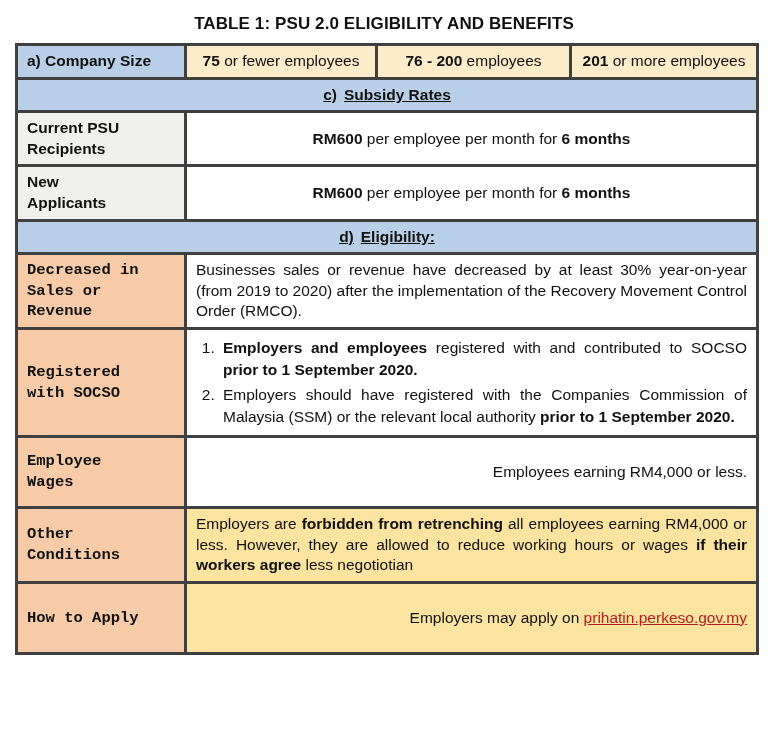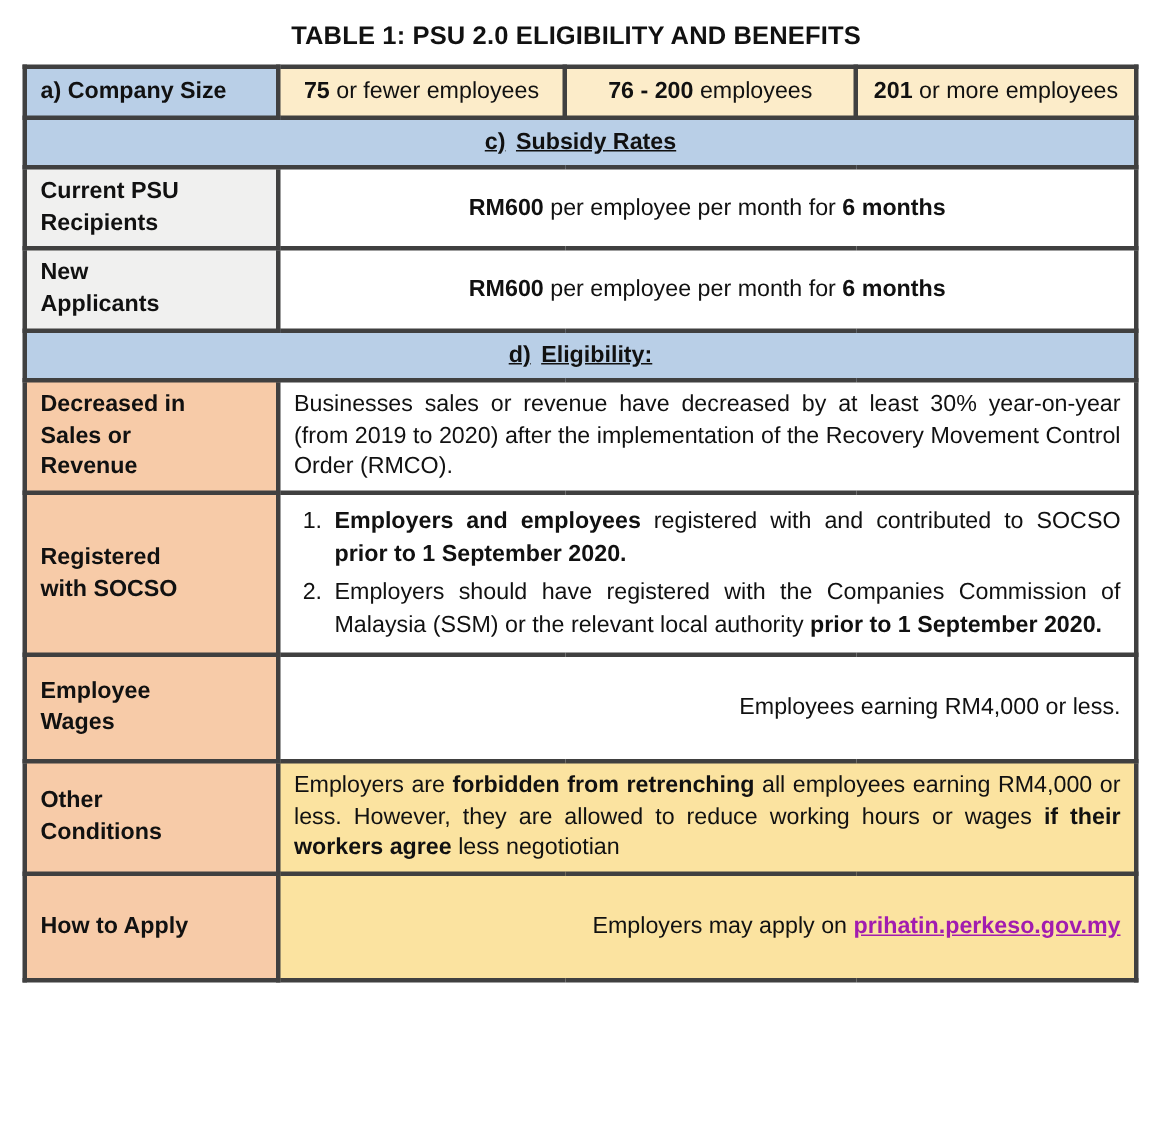--- a/index.html
+++ b/index.html
@@ -49,21 +49,21 @@
   col.c1 { width: 169px; }
   col.c2 { width: 191px; }
   col.c3 { width: 194px; }
   col.c4 { width: 187px; }
 
   
   .bg-blue   { background: #b9cfe7; }
   .bg-cream  { background: #fcecc9; }
   .bg-white  { background: #ffffff; }
   .bg-grey   { background: #f0f0ef; }
-  .bg-peach  { background: #f7cba8; }
+  .bg-peach  { background: #f7cba8; font-family: Liberation Mono, monospace; }
   .bg-yellow { background: #fbe3a0; }
 
   
   .lbl {
     font-weight: bold;
     font-size: 15.5px;
     line-height: 1.35;
   }
   .lbl-left   { text-align: left; }
   .lbl-center { text-align: center; }
@@ -115,22 +115,22 @@
   ol.numlist li {
     margin-bottom: 3px;
     text-align: justify;
     text-justify: inter-word;
     line-height: 1.42;
     padding-left: 4px;
   }
   ol.numlist li:last-child { margin-bottom: 0; }
 
   a.link {
-    color: #a21caf;
-    font-weight: bold;
+    color: #b91c1c;
+    font-weight: normal;
     text-decoration: underline;
   }
   .two-line { display: block; }
   .tall { height: 58px; }
 </style>
 </head>
 <body>
 
 <div class="page">
 

